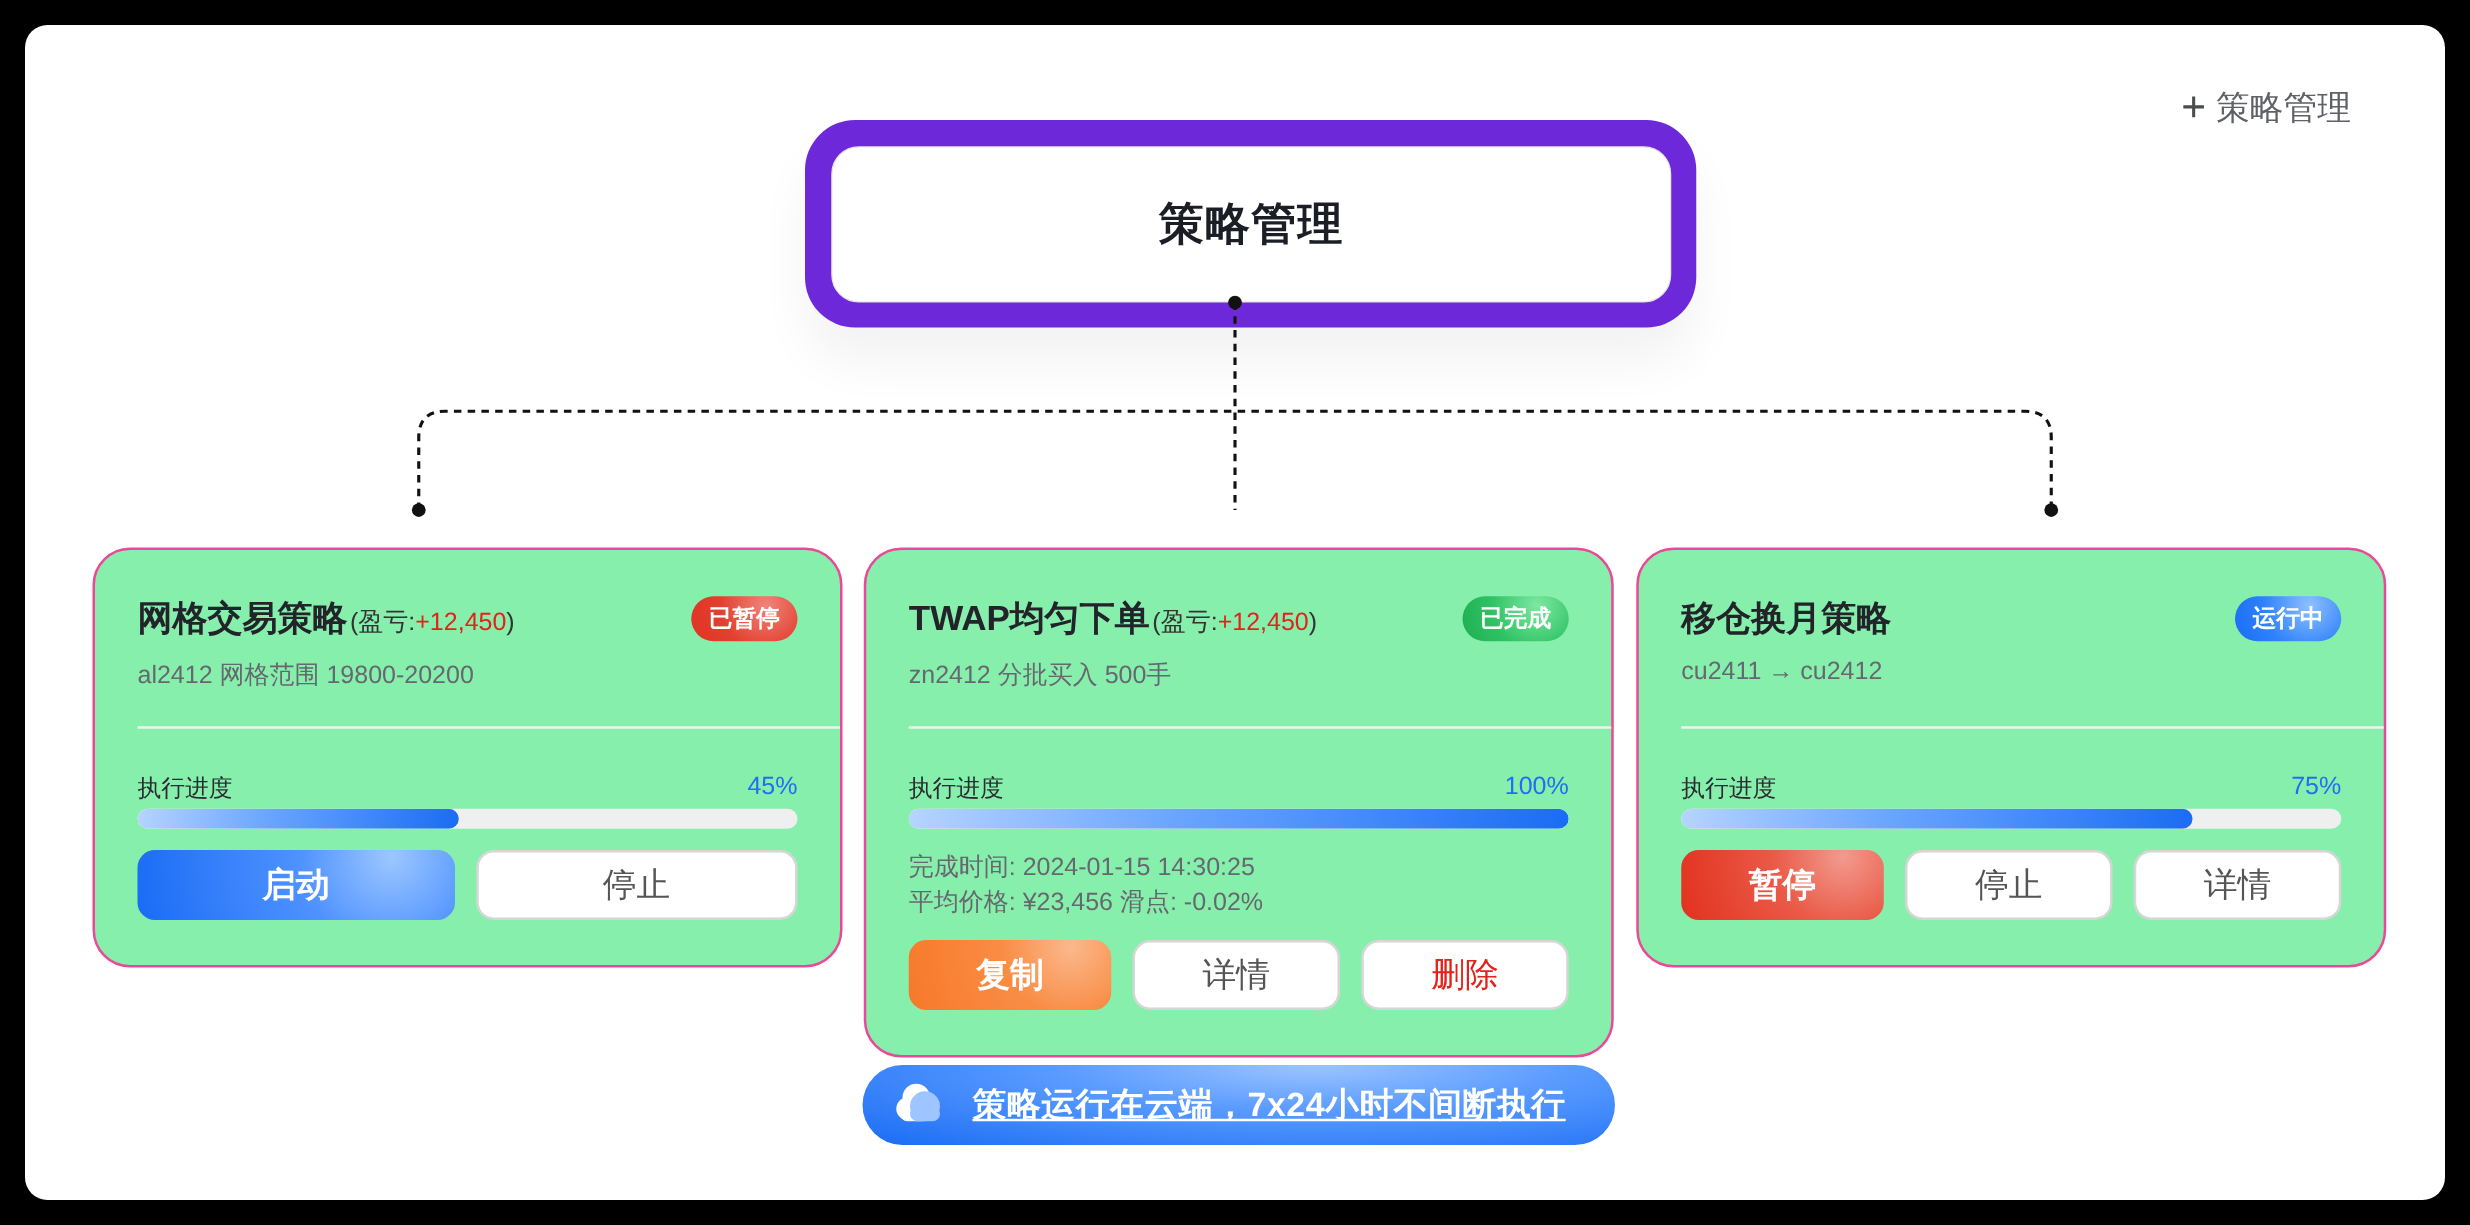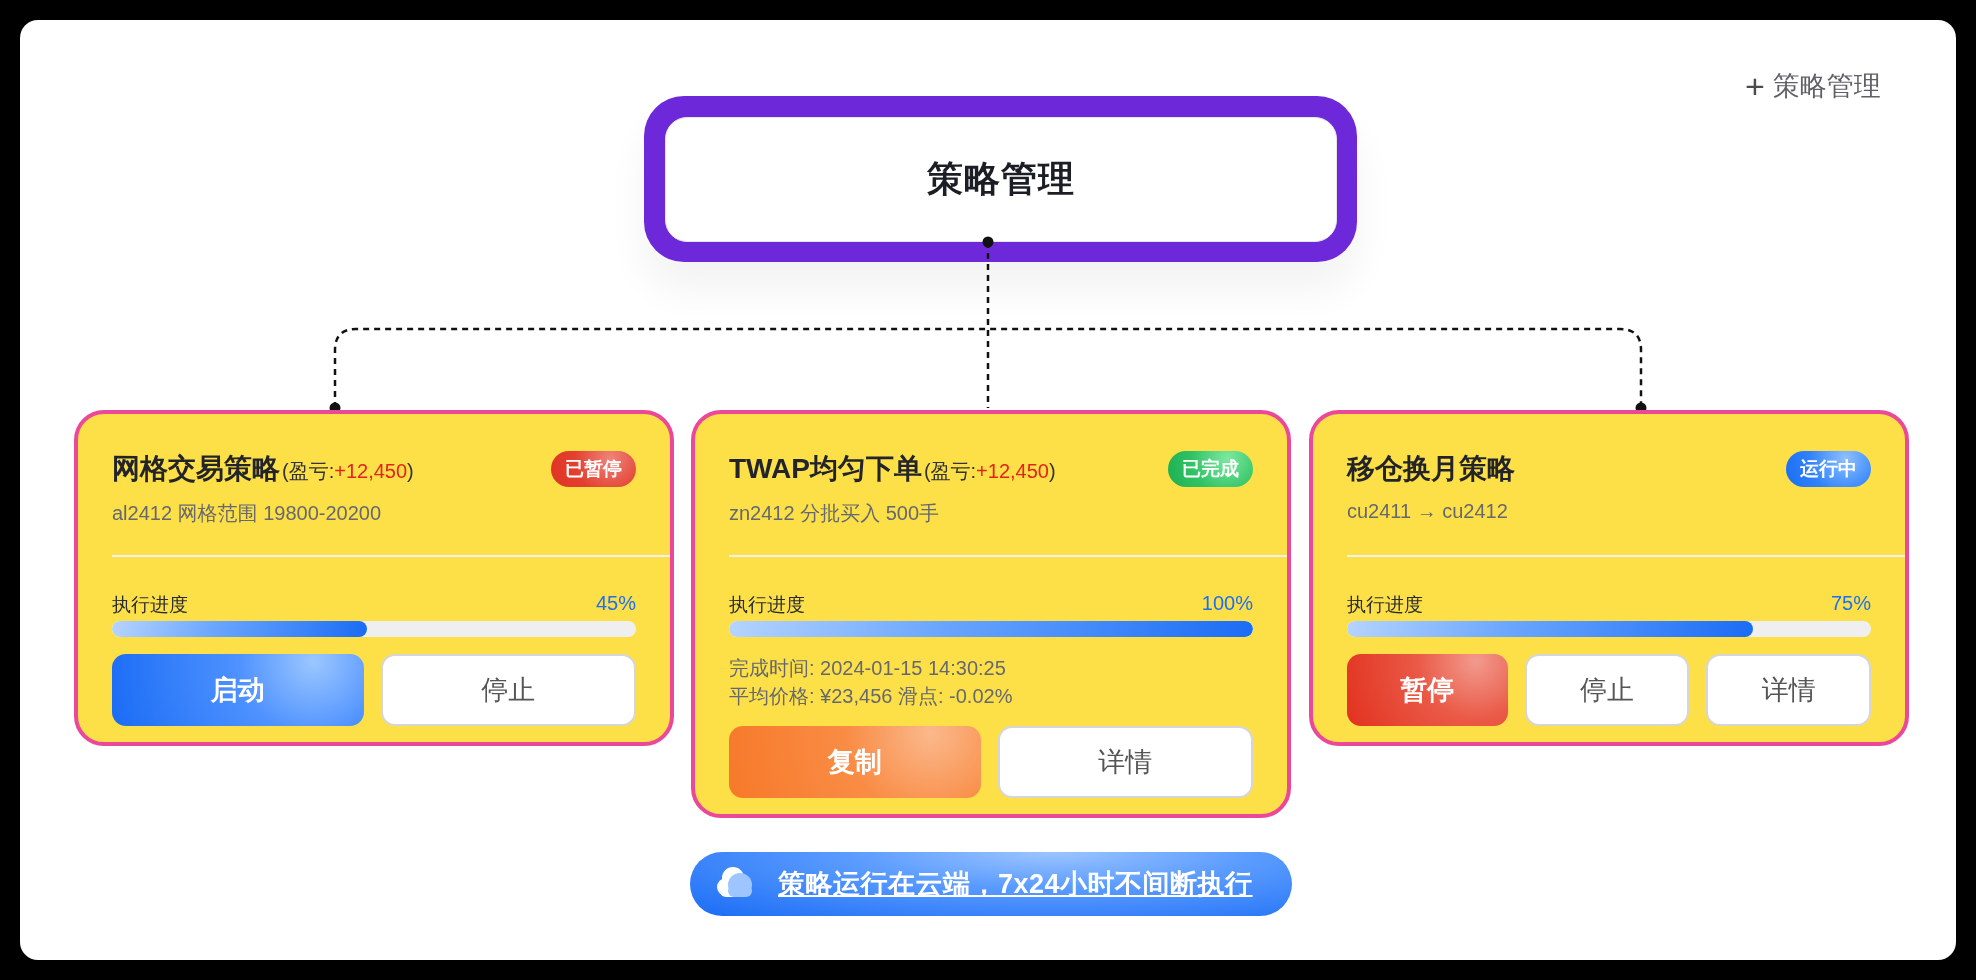--- a/index.html
+++ b/index.html
@@ -21,21 +21,21 @@
     box-shadow: 0 28px 40px rgba(0,0,0,0.05);
   }
   .root-inner {
     position: absolute; left: 21px; top: 21px; width: 672px; height: 125px;
     background: #fff; border-radius: 22px; border: 1px solid #e6e6e6;
     display: flex; align-items: center; justify-content: center;
   }
   .root-title { font-size: 36px; font-weight: 700; color: #1c1e26; letter-spacing: 1px; }
   svg.connectors { position: absolute; left: 0; top: 0; width: 1976px; height: 980px; pointer-events: none; }
   .card {
-    position: absolute; background: #fde047; border: 4px solid #ec4899; border-radius: 30px;
+    position: absolute; background: #86efac; border: 2px solid #ec4899; border-radius: 30px; margin-top: 28px;
   }
   .card .title-row { position: absolute; left: 34px; top: 36px; right: 34px; display: flex; align-items: center; justify-content: space-between; }
   .card .title { font-size: 28px; font-weight: 700; color: #22242a; display: flex; align-items: baseline; }
   .card .pnl { font-size: 20px; font-weight: 400; color: #333; margin-left: 2px; }
   .card .pnl .val { color: #e2231a; }
   .badge {
     height: 36px; padding: 0 14px; border-radius: 18px; color: #fff; font-size: 19px; font-weight: 700;
     display: flex; align-items: center; justify-content: center; font-family: Liberation Mono, monospace;
   }
   .badge.red { background: radial-gradient(circle at 70% 20%, #f0847a 0%, #e2402f 55%, #e03323 100%); }
@@ -43,21 +43,21 @@
   .badge.blue { background: radial-gradient(circle at 70% 20%, #8ec0ff 0%, #2f82fb 55%, #1a6cf5 100%); }
   .card .subtitle { position: absolute; left: 34px; top: 86px; font-size: 20px; color: #666870; }
   .card .divider { position: absolute; left: 34px; right: 0; top: 141px; height: 2px; background: #f1f1f1; }
   .card .prog-label { position: absolute; left: 34px; top: 178px; font-size: 19px; color: #2a2c32; }
   .card .prog-pct { position: absolute; right: 34px; top: 178px; font-size: 20px; color: #1f6ff2; text-align: right; }
   .card .prog-track { position: absolute; left: 34px; right: 34px; top: 207px; height: 16px; background: #efefef; border-radius: 8px; overflow: hidden; }
   .card .prog-fill { height: 100%; border-radius: 8px; background: linear-gradient(100deg, #b6d4ff 0%, #6aa6ff 40%, #1a6cf5 100%); }
   .card .info { position: absolute; left: 34px; font-size: 20px; color: #666870; line-height: 28px; }
   .btn-row { position: absolute; left: 34px; right: 34px; display: flex; gap: 17px; }
   .btn {
-    flex: 1; height: 72px; border-radius: 14px; display: flex; align-items: center; justify-content: center;
+    flex: 1; height: 56px; border-radius: 14px; display: flex; align-items: center; justify-content: center;
     font-size: 27px; cursor: pointer;
   }
   .btn.outline { border: 2px solid #d6d6d6; background: #fff; color: #555; }
   .btn.outline.danger { color: #e2231a; }
   .btn.primary-blue { background: radial-gradient(circle at 80% 10%, #9cc7ff 0%, #4f92ff 35%, #1a6cf5 100%); color: #fff; font-weight: 700; }
   .btn.primary-red { background: radial-gradient(circle at 80% 10%, #f29a8e 0%, #ea5a47 40%, #e2311f 100%); color: #fff; font-weight: 700; }
   .btn.primary-orange { background: radial-gradient(circle at 80% 10%, #fbb88c 0%, #f98c44 40%, #f7792a 100%); color: #fff; font-weight: 700; }
   .banner {
     position: absolute; left: 690px; top: 852px; width: 602px; height: 64px; border-radius: 32px;
     background: radial-gradient(ellipse at 60% 0%, #9cc5ff 0%, #5a9bff 40%, #1a6cf5 100%);
@@ -127,20 +127,21 @@
   <div class="prog-label">执行进度</div>
   <div class="prog-pct">100%</div>
   <div class="prog-track">
       <div class="prog-fill" style="width:100%;"></div>
     </div>
   <div class="info" style="top:240px;">完成时间: 2024-01-15 14:30:25</div>
   <div class="info" style="top:268px;">平均价格: ¥23,456 滑点: -0.02%</div>
   <div class="btn-row" style="top:312px;">
     <div class="btn primary-orange">复制</div>
     <div class="btn outline">详情</div>
+    <div class="btn outline danger">删除</div>
   </div>
 </div>
 
 <div class="card" style="left:1309px; top:410px; width:600px; height:336px;">
   <div class="title-row">
     <div class="title">
       <span>移仓换月策略</span>
     </div>
     <div class="badge blue">运行中</div>
   </div>

